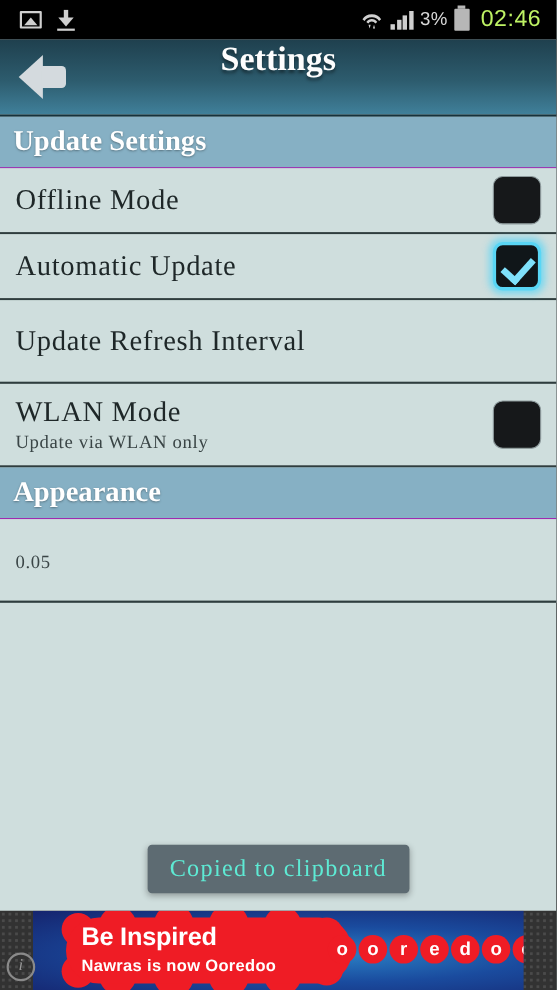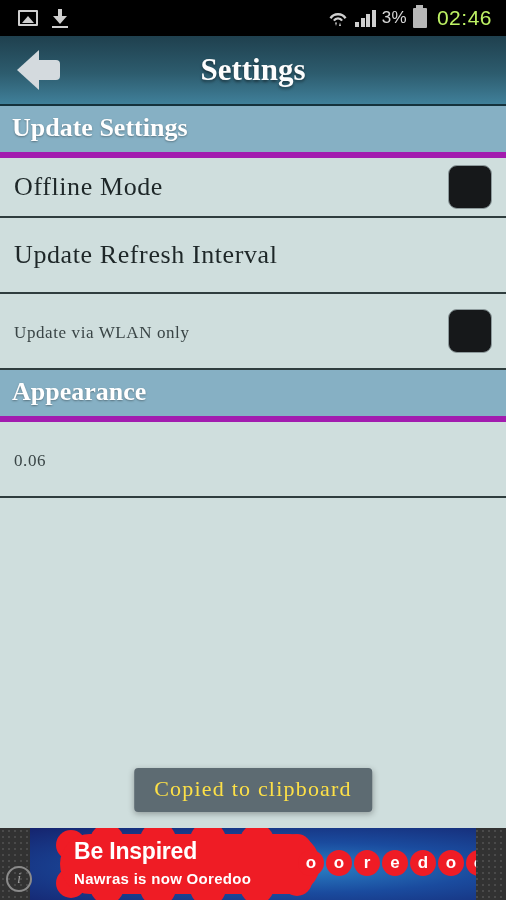--- a/index.html
+++ b/index.html
@@ -111,21 +111,21 @@
     background: #b7b7b7;
   }
 
   
   .actionbar {
     position: relative;
     height: 68px;
     background: linear-gradient(to bottom, #1f404e 0%, #2d5c6e 55%, #40809a 100%);
     border-bottom: 2px solid #15323c;
     display: flex;
-    align-items: center;
+    align-items: flex-start;
   }
   .backbtn {
     width: 78px;
     height: 68px;
     display: flex;
     align-items: center;
     justify-content: center;
     cursor: pointer;
   }
   .arrow-left {
@@ -157,21 +157,21 @@
     font-weight: bold;
     text-shadow: 0 2px 3px rgba(0,0,0,0.45);
     pointer-events: none;
   }
 
   
   .list { background: #cfdedd; }
   .section-header {
     background: #86b0c4;
     padding: 7px 0 9px 12px;
-    border-bottom: 6px solid #a21caf;
+    border-bottom: 1px solid #a21caf;
     color: #ffffff;
     font-size: 26px;
     font-weight: bold;
     font-family: "Liberation Serif", serif;
     text-shadow: 0 1px 2px rgba(0,0,0,0.35);
   }
   .row {
     display: flex;
     align-items: center;
     background: #cfdedd;
@@ -225,21 +225,21 @@
     transform: rotate(42deg);
   }
 
   
   .toast {
     position: absolute;
     left: 50%;
     transform: translateX(-50%);
     top: 768px;
     background: #5d6b72;
-    color: #fde047;
+    color: #5eead4;
     font-size: 22px;
     font-family: "Liberation Serif", serif;
     letter-spacing: 1.2px;
     padding: 8px 20px 10px 20px;
     border-radius: 4px;
     box-shadow: 0 2px 6px rgba(0,0,0,0.3);
     white-space: nowrap;
   }
 
   
@@ -377,39 +377,46 @@
 
     <div class="section-header">Update Settings</div>
 
     <div class="row">
       <div class="row-texts">
         <div class="row-title">Offline Mode</div>
       </div>
       <div class="cbox"></div>
     </div>
 
+    <div class="row">
+      <div class="row-texts">
+        <div class="row-title">Automatic Update</div>
+      </div>
+      <div class="cbox checked"></div>
+    </div>
 
     <div class="row tall">
       <div class="row-texts">
         <div class="row-title">Update Refresh Interval</div>
       </div>
     </div>
 
     <div class="row tall">
       <div class="row-texts">
+        <div class="row-title">WLAN Mode</div>
         <div class="row-summary">Update via WLAN only</div>
       </div>
       <div class="cbox"></div>
     </div>
 
     <div class="section-header">Appearance</div>
 
     <div class="row tall">
       <div class="row-texts">
-        <div class="row-summary">0.06</div>
+        <div class="row-summary">0.05</div>
       </div>
     </div>
 
 
   </div>
 
   <div class="toast">Copied to clipboard</div>
 
   <div class="ad">
     <div class="ad-texture"></div>

